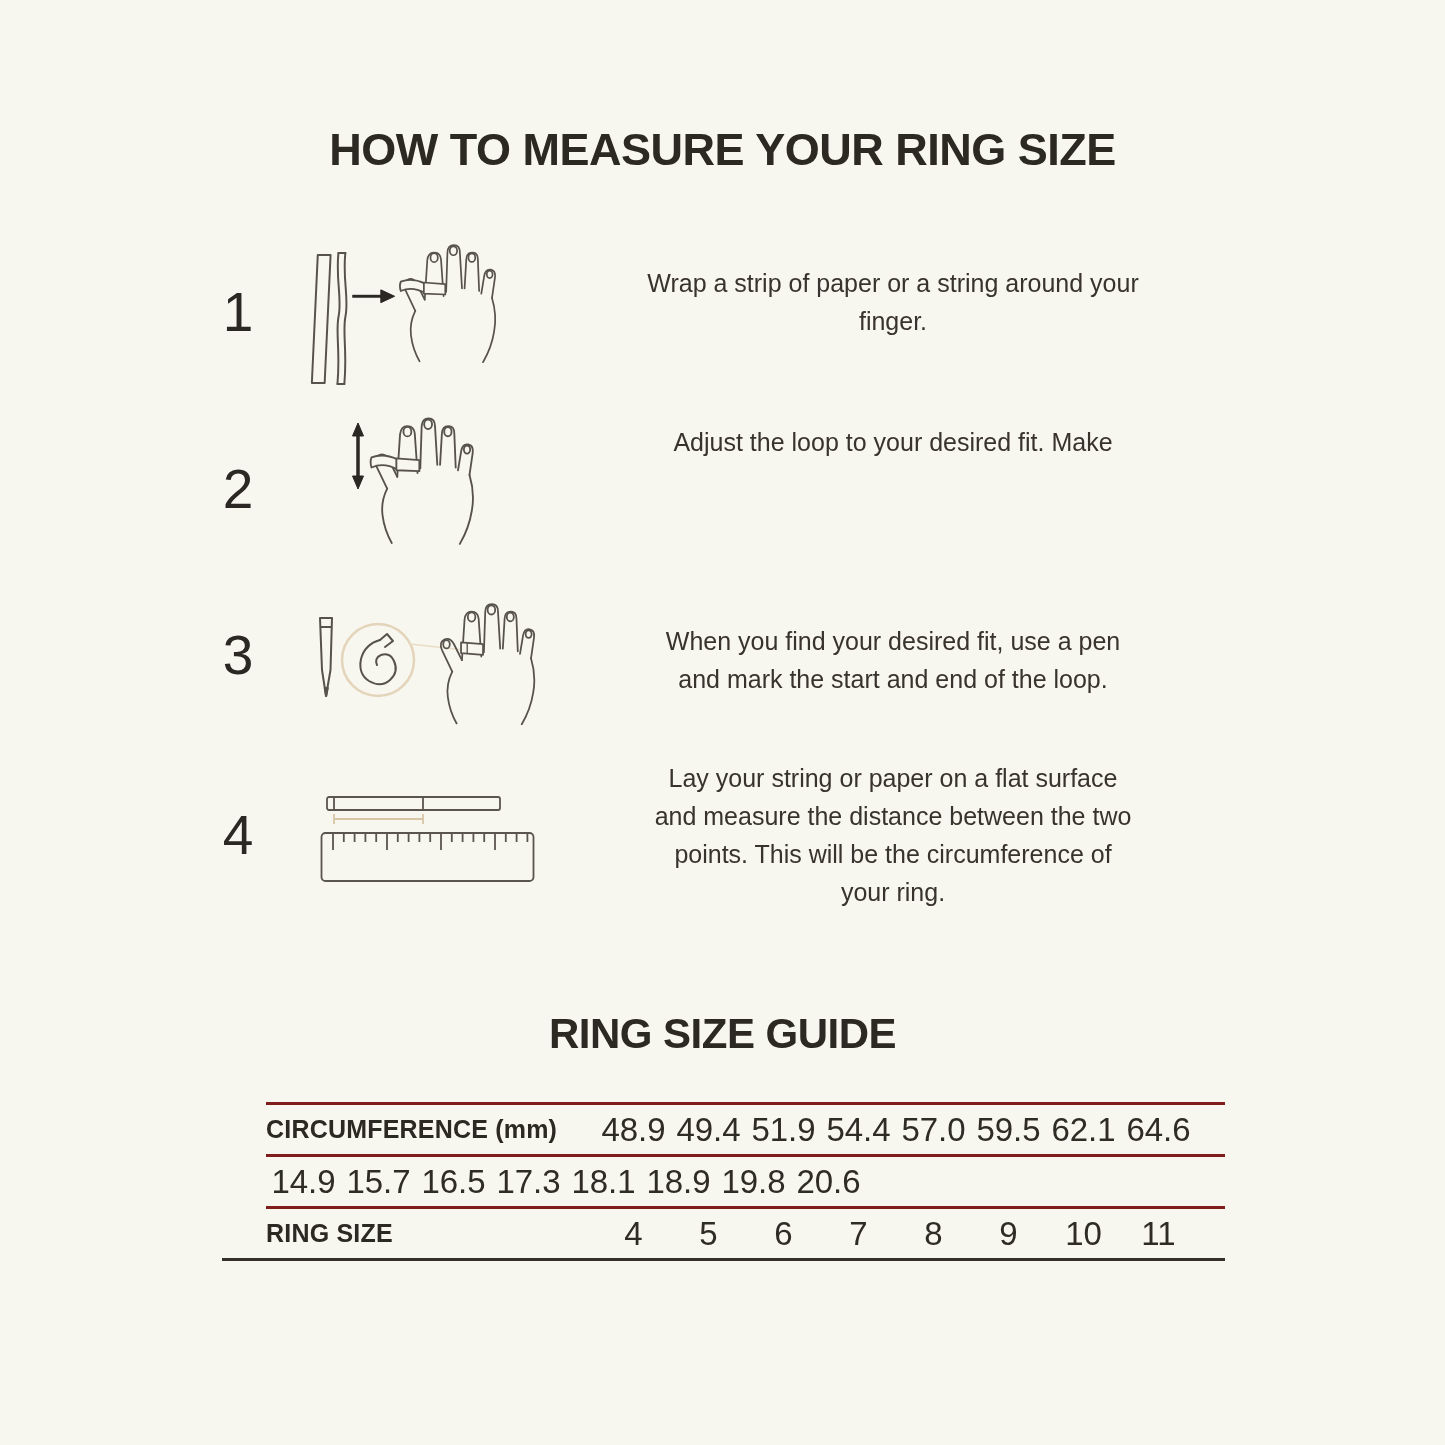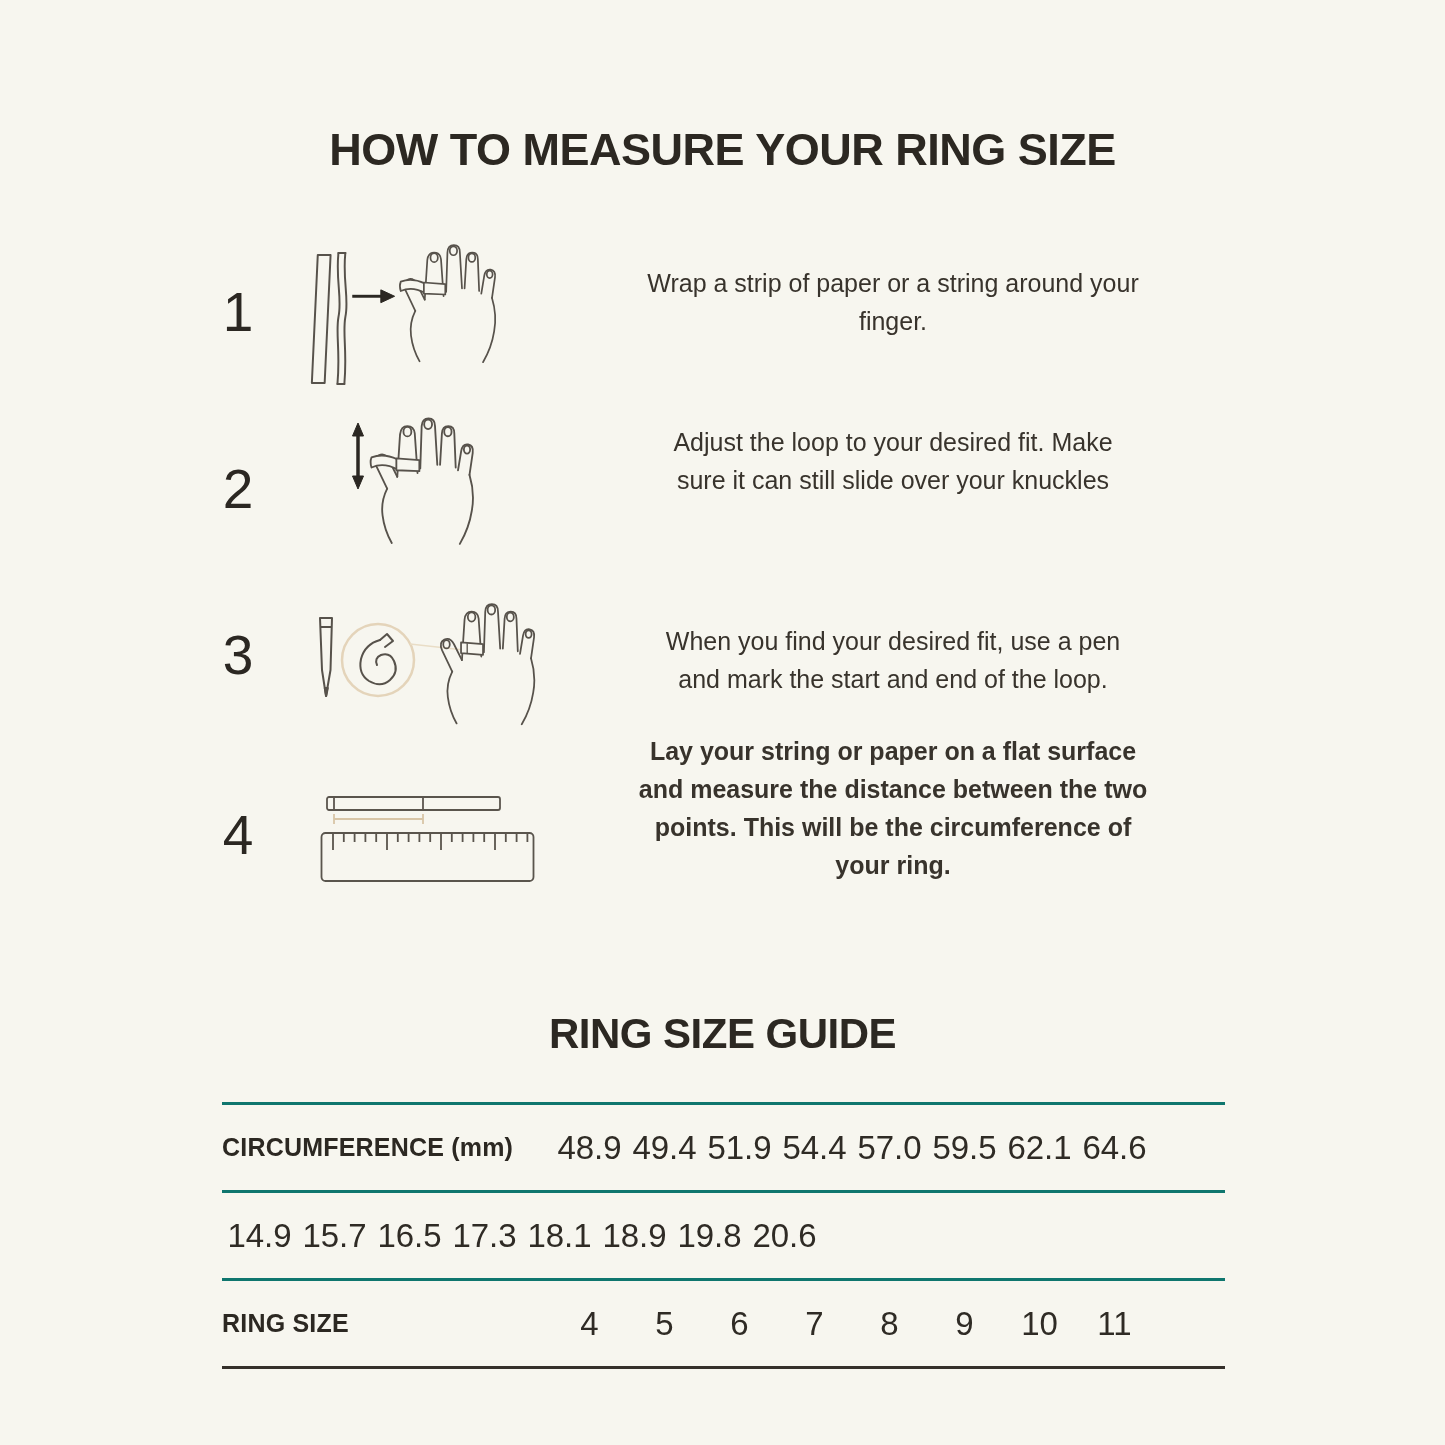--- a/index.html
+++ b/index.html
@@ -51,21 +51,21 @@
     left: 593px;
     width: 600px;
     text-align: center;
     font-size: 25px;
     line-height: 38px;
     color: #38332c;
   }
   .t1 { top: 264px; text-align: center; }
   .t2 { top: 423px; }
   .t3 { top: 622px; }
-  .t4 { top: 732px; font-weight: bold; }
+  .t4 { top: 759px; }
   .step-text span { display: block; }
   .guide-title {
     position: absolute;
     top: 1010px; left: 0;
     width: 100%;
     text-align: center;
     font-size: 42px;
     font-weight: bold;
     letter-spacing: -0.5px;
     color: #2c2822;
@@ -74,22 +74,23 @@
   .size-table {
     position: absolute;
     left: 222px;
     top: 1102px;
     width: 1003px;
     border-bottom: 3px solid #35302a;
   }
   .size-row {
     display: flex;
     align-items: center;
-    height: 88px;
-    border-top: 3px solid #0f766e;
+    height: 52px;
+    border-top: 3px solid #7f1d1d;
+    margin-left: 44px;
   }
   .row-label {
     flex: 0 0 330px;
     font-weight: bold;
     font-size: 25px;
     letter-spacing: 0.2px;
     color: #2c2822;
   }
   .size-cell {
     flex: 0 0 75px;
@@ -163,21 +164,20 @@
       <polygon points="10,11 4.5,24 15.5,24"></polygon>
       <polygon points="10,77 4.5,64 15.5,64"></polygon>
     </g>
     <g transform="translate(18,4) scale(0.92)">
       <use href="#hand-shape"></use>
       <use href="#band-flap"></use>
     </g>
   </svg>
   <div class="step-text t2">
     <span>Adjust the loop to your desired fit. Make</span>
-    <span>sure it can still slide over your knuckles</span>
   </div>
 
   <div class="step-number n3">3</div>
   <svg class="illo illo-3" viewBox="0 0 226 128">
     <g fill="none" stroke="#57524b" stroke-width="2" stroke-linejoin="round">
       <polygon points="10,20 22,20 20.5,72 16,98 12,72"></polygon>
       <path d="M10.5 29 L21.5 29"></path>
       <polygon points="14.8,90 17.8,90 16.2,98" fill="#57524b"></polygon>
     </g>
     <circle cx="68" cy="62" r="36" fill="none" stroke="#e4d4ba" stroke-width="2.5"></circle>

